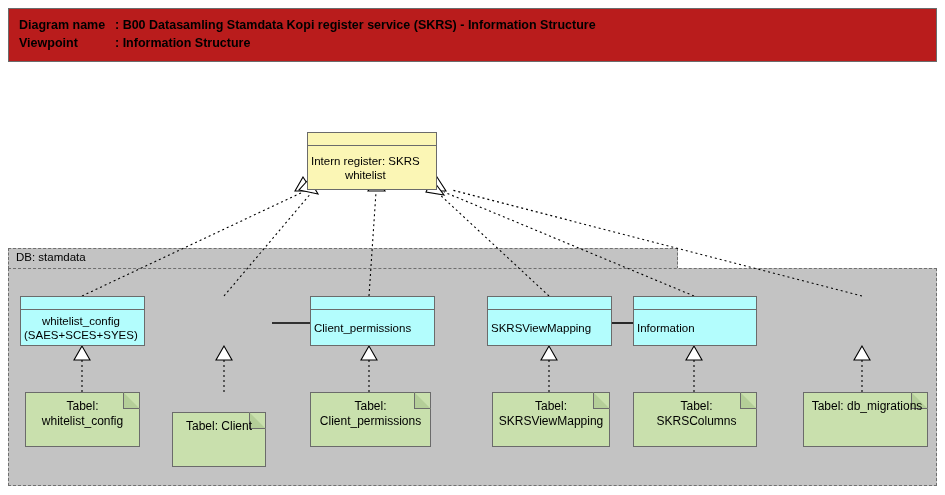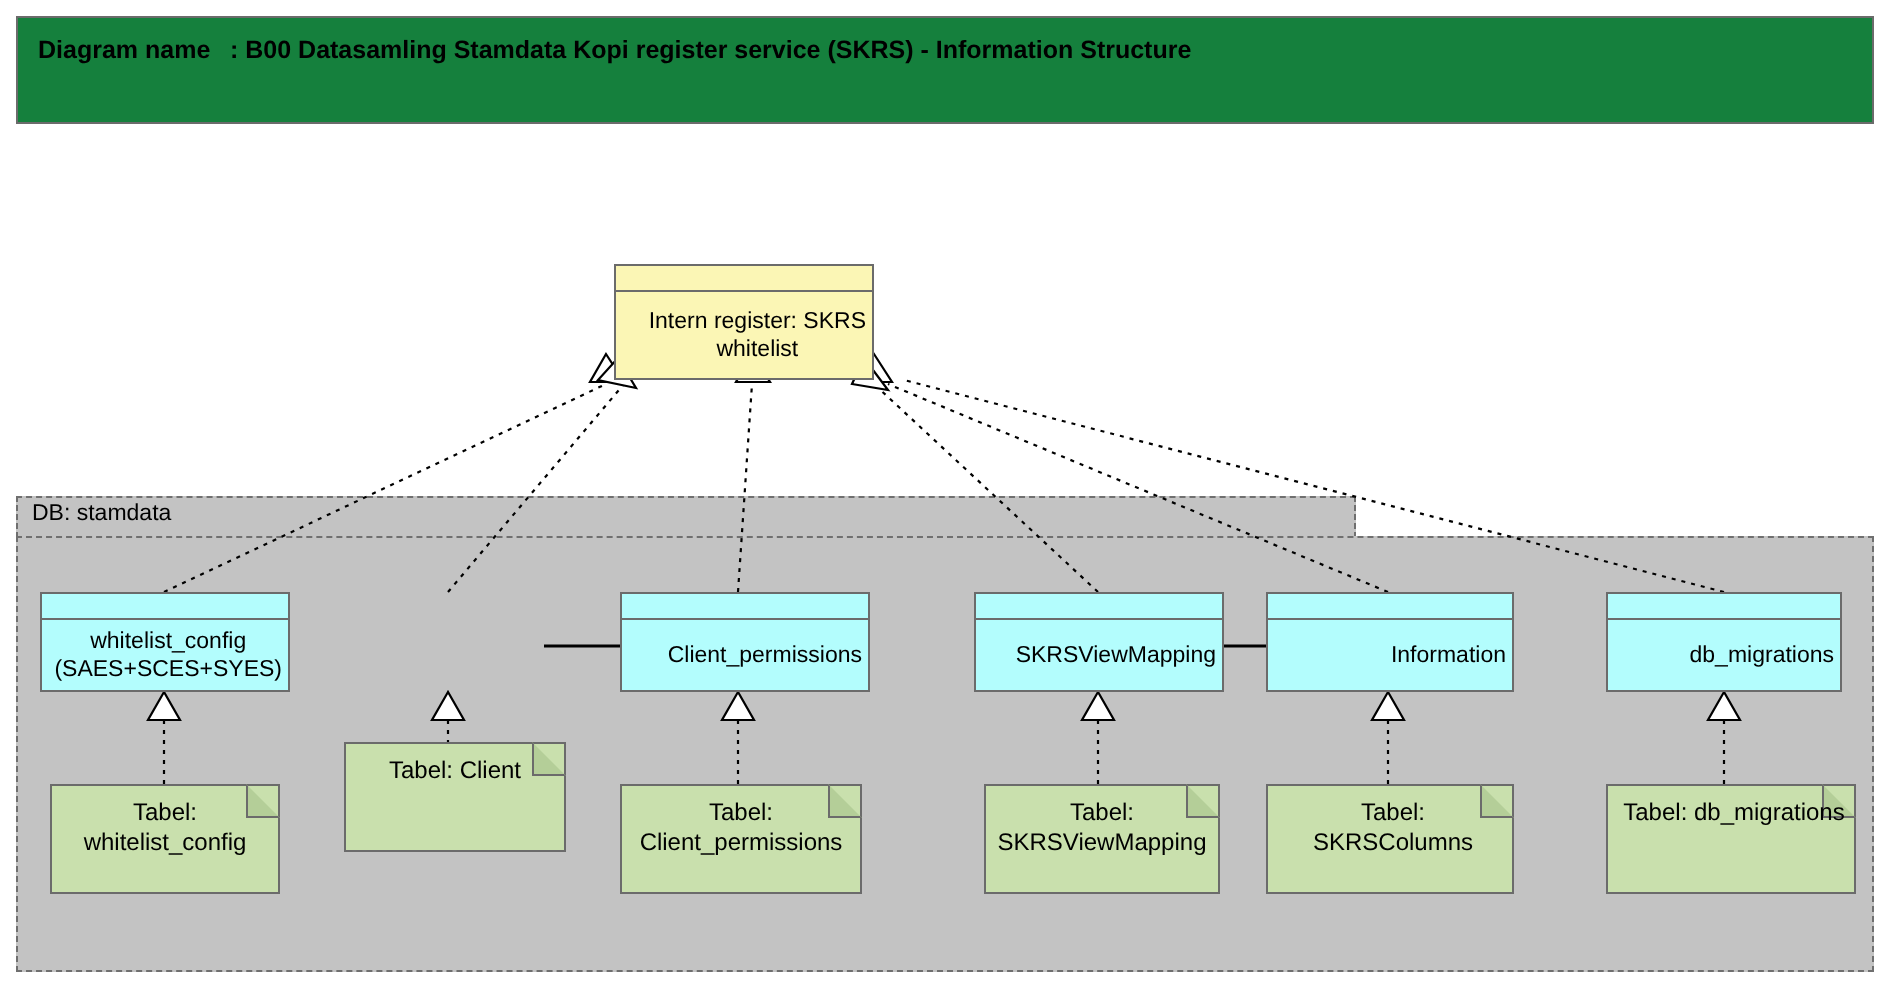--- a/index.html
+++ b/index.html
@@ -16,21 +16,21 @@
     overflow: hidden;
   }
 
   
   #header-banner {
     position: absolute;
     left: 8px;
     top: 8px;
     width: 929px;
     height: 54px;
-    background: #15803d;
+    background: #b91c1c;
     border: 1px solid #6b6b6b;
     box-sizing: border-box;
     padding: 7px 0 0 10px;
   }
   .header-line {
     font-size: 12.5px;
     font-weight: bold;
     color: #000000;
     line-height: 18px;
     white-space: pre;
@@ -125,21 +125,21 @@
     box-sizing: border-box;
   }
   .obj-box .obj-text {
     position: absolute;
     left: 0;
     right: 0;
     top: 13px;
     bottom: 0;
     display: flex;
     align-items: center;
-    justify-content: flex-end;
+    justify-content: flex-start;
   }
   .yellow-node {
     background: #fbf6b5;
   }
   .yellow-node .band { background: #fbf6b5; }
   .cyan-node {
     background: #b3fdfd;
   }
   .cyan-node .band { background: #b3fdfd; }
 
@@ -175,20 +175,21 @@
     white-space: pre-line;
     padding: 0 3px;
   }
   .note-label.compact { text-align: center; padding-left: 6px; }
 </style>
 </head>
 <body>
 
 <div id="header-banner">
   <div class="header-line"><span class="hdr-label">Diagram name</span><span>: B00 Datasamling Stamdata Kopi register service (SKRS) - Information Structure</span></div>
+  <div class="header-line"><span class="hdr-label">Viewpoint</span><span>: Information Structure</span></div>
 </div>
 
 <div id="canvas">
 
   <div id="db-group">
     <div id="db-group-tab"></div>
     <div id="db-group-body"></div>
     <div id="db-group-label">DB: stamdata</div>
   </div>
 
@@ -265,34 +266,28 @@
     </div>
   </div>
 
   <div class="node obj-box cyan-node" style="left:633px; top:296px; width:124px; height:50px;">
     <div class="band"></div>
     <div class="obj-text">
       <span class="node-label">Information</span>
     </div>
   </div>
 
-  <div class="node obj-box cyan-node" style="left:803px; top:296px; width:118px; height:50px;">
-    <div class="band"></div>
-    <div class="obj-text">
-      <span class="node-label">db_migrations</span>
-    </div>
-  </div>
 
   <div class="note-node" style="left:25px; top:392px; width:115px; height:55px;">
     <div class="note-fold"></div>
     <div class="note-label">Tabel:
 whitelist_config</div>
   </div>
 
-  <div class="note-node" style="left:172px; top:371px; width:111px; height:55px;">
+  <div class="note-node" style="left:172px; top:412px; width:94px; height:55px;">
     <div class="note-fold"></div>
     <div class="note-label">Tabel: Client</div>
   </div>
 
   <div class="note-node" style="left:310px; top:392px; width:121px; height:55px;">
     <div class="note-fold"></div>
     <div class="note-label">Tabel:
 Client_permissions</div>
   </div>
 

